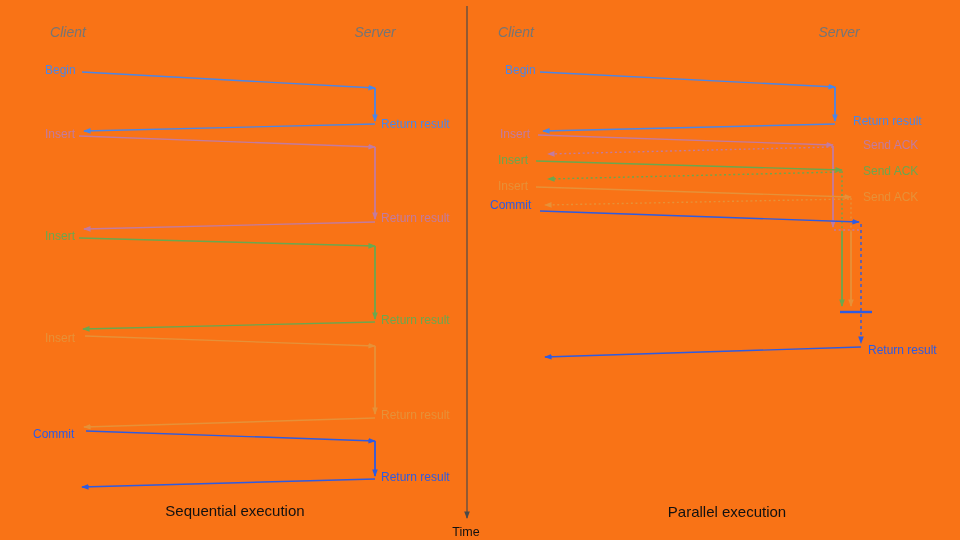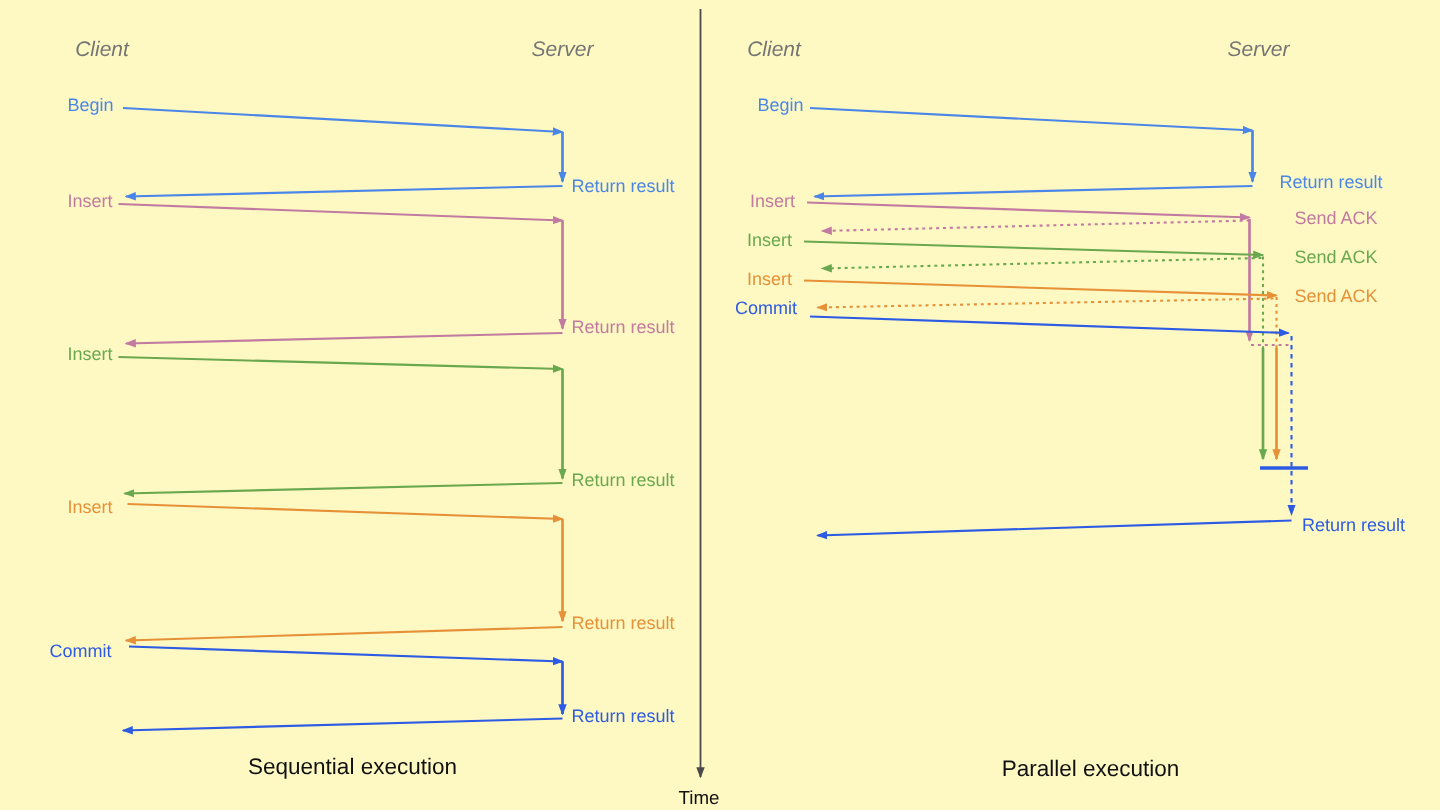--- a/index.html
+++ b/index.html
@@ -1,16 +1,16 @@
 <!DOCTYPE html>
 <html><head>
 <meta charset="utf-8">
 <style>
   html,body{margin:0;padding:0;background:#ffffff;}
-  .canvas{position:relative;width:960px;height:540px;background:#fef9c3;overflow:hidden;
+  .canvas{position:relative;width:960px;height:540px;background:#f97316;overflow:hidden;
           font-family:"Liberation Sans","DejaVu Sans",sans-serif;}
   svg text{font-family:"Liberation Sans","DejaVu Sans",sans-serif;font-size:12px;}
   svg text.header{font-size:14px;font-style:italic;}
   svg text.panel-title{font-size:15px;}
   svg text.time-label{font-size:12.5px;}
 </style>
 </head>
 <body>
 
 <div class="canvas">

